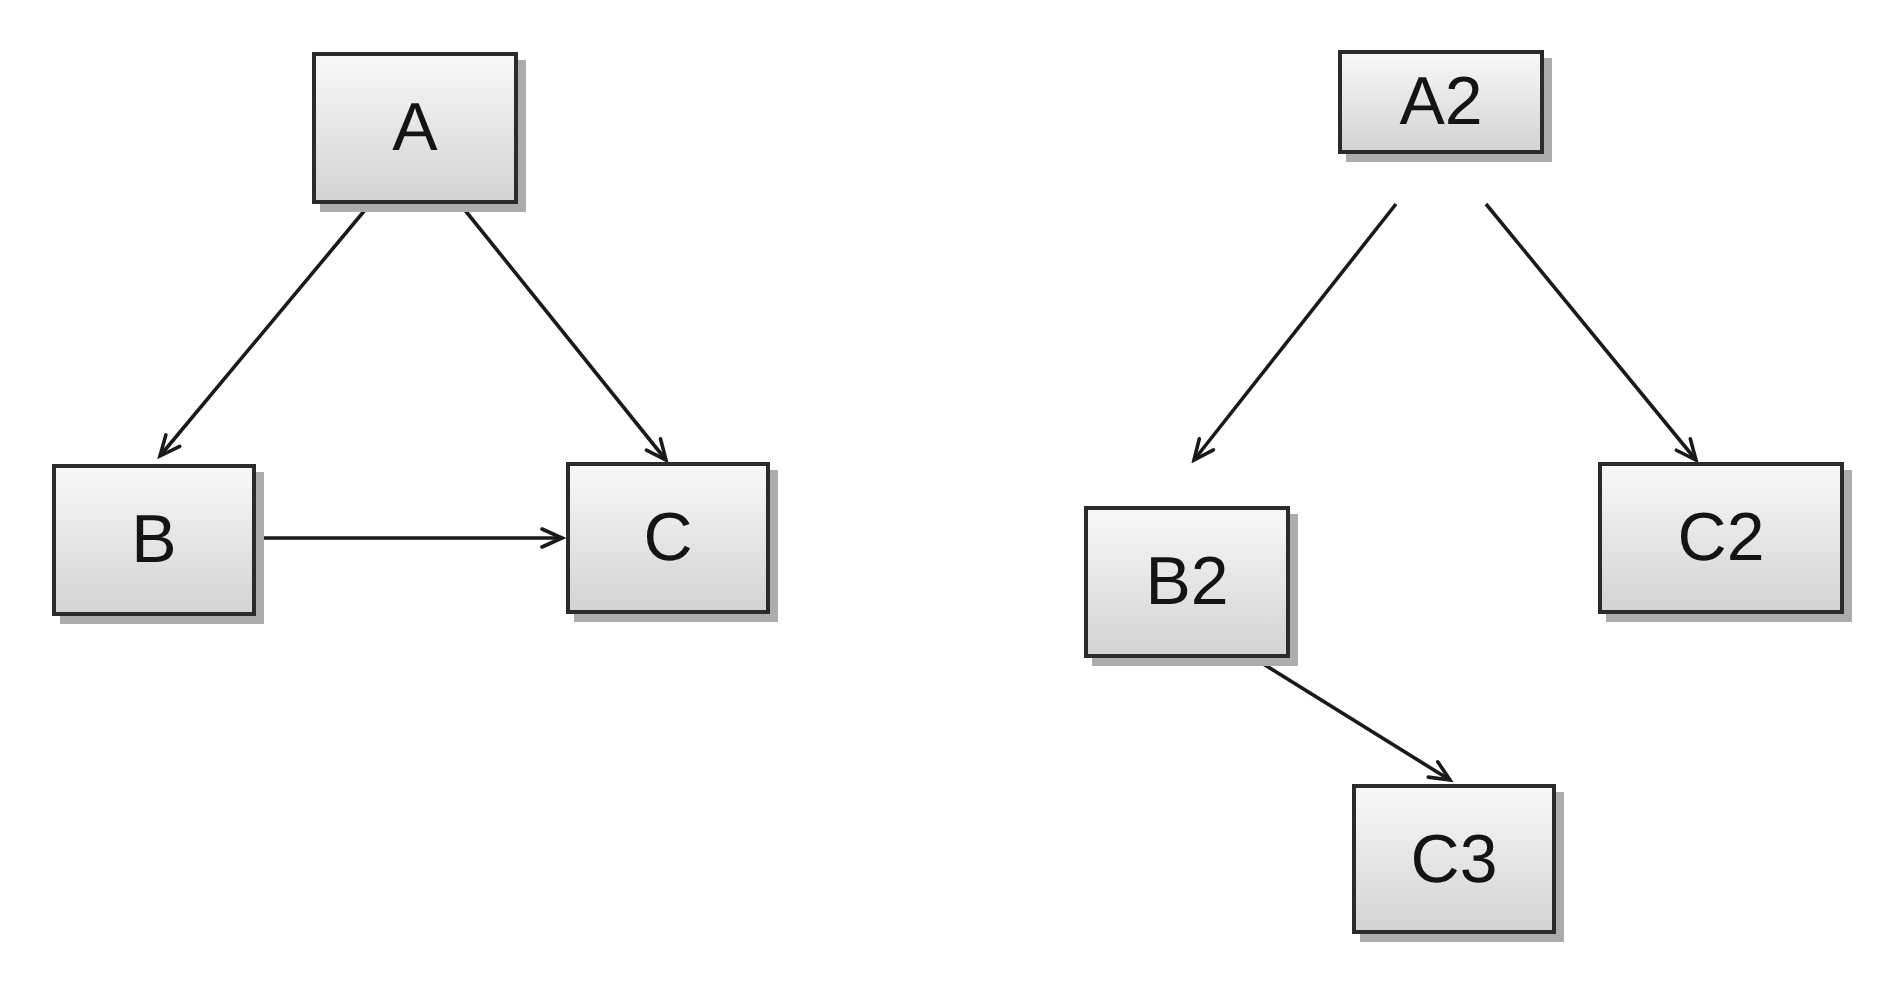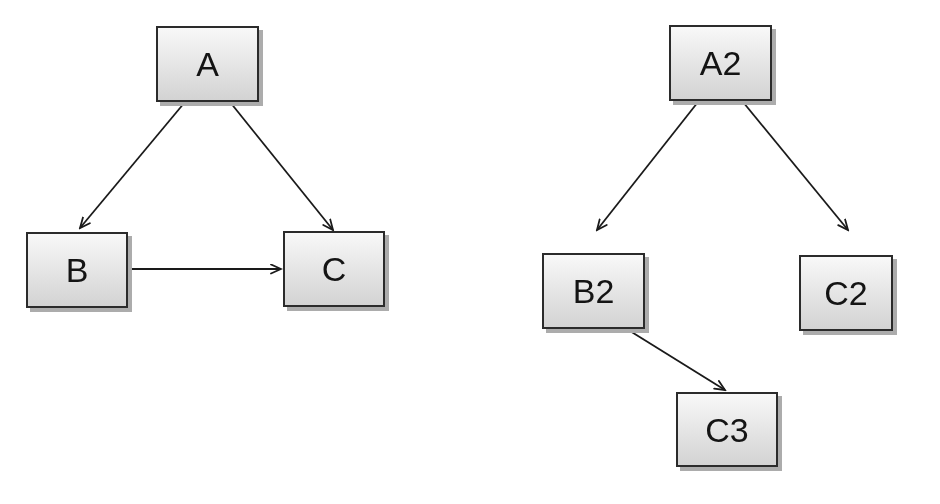--- a/index.html
+++ b/index.html
@@ -78,25 +78,25 @@
 
 <div class="node" style="left: 156px; top: 26px; width: 103px; height: 76px;">
       <span class="node-label">A</span>
     </div>
     <div class="node" style="left: 26px; top: 232px; width: 102px; height: 76px;">
       <span class="node-label">B</span>
     </div>
     <div class="node" style="left: 283px; top: 231px; width: 102px; height: 76px;">
       <span class="node-label">C</span>
     </div>
-    <div class="node" style="left: 669px; top: 25px; width: 103px; height: 76px; align-items: center;">
+    <div class="node" style="left: 669px; top: 25px; width: 103px; height: 52px; align-items: center;">
       <span class="node-label">A2</span>
     </div>
     <div class="node" style="left: 542px; top: 232px; width: 103px; height: 76px; margin-top: 21px;">
       <span class="node-label">B2</span>
     </div>
-    <div class="node" style="left: 799px; top: 231px; width: 94px; height: 76px; margin-top: 24px;">
+    <div class="node" style="left: 799px; top: 231px; width: 123px; height: 76px;">
       <span class="node-label">C2</span>
     </div>
     <div class="node" style="left: 676px; top: 392px; width: 102px; height: 75px;">
       <span class="node-label">C3</span>
     </div>
   </div>
 
 </body></html>

